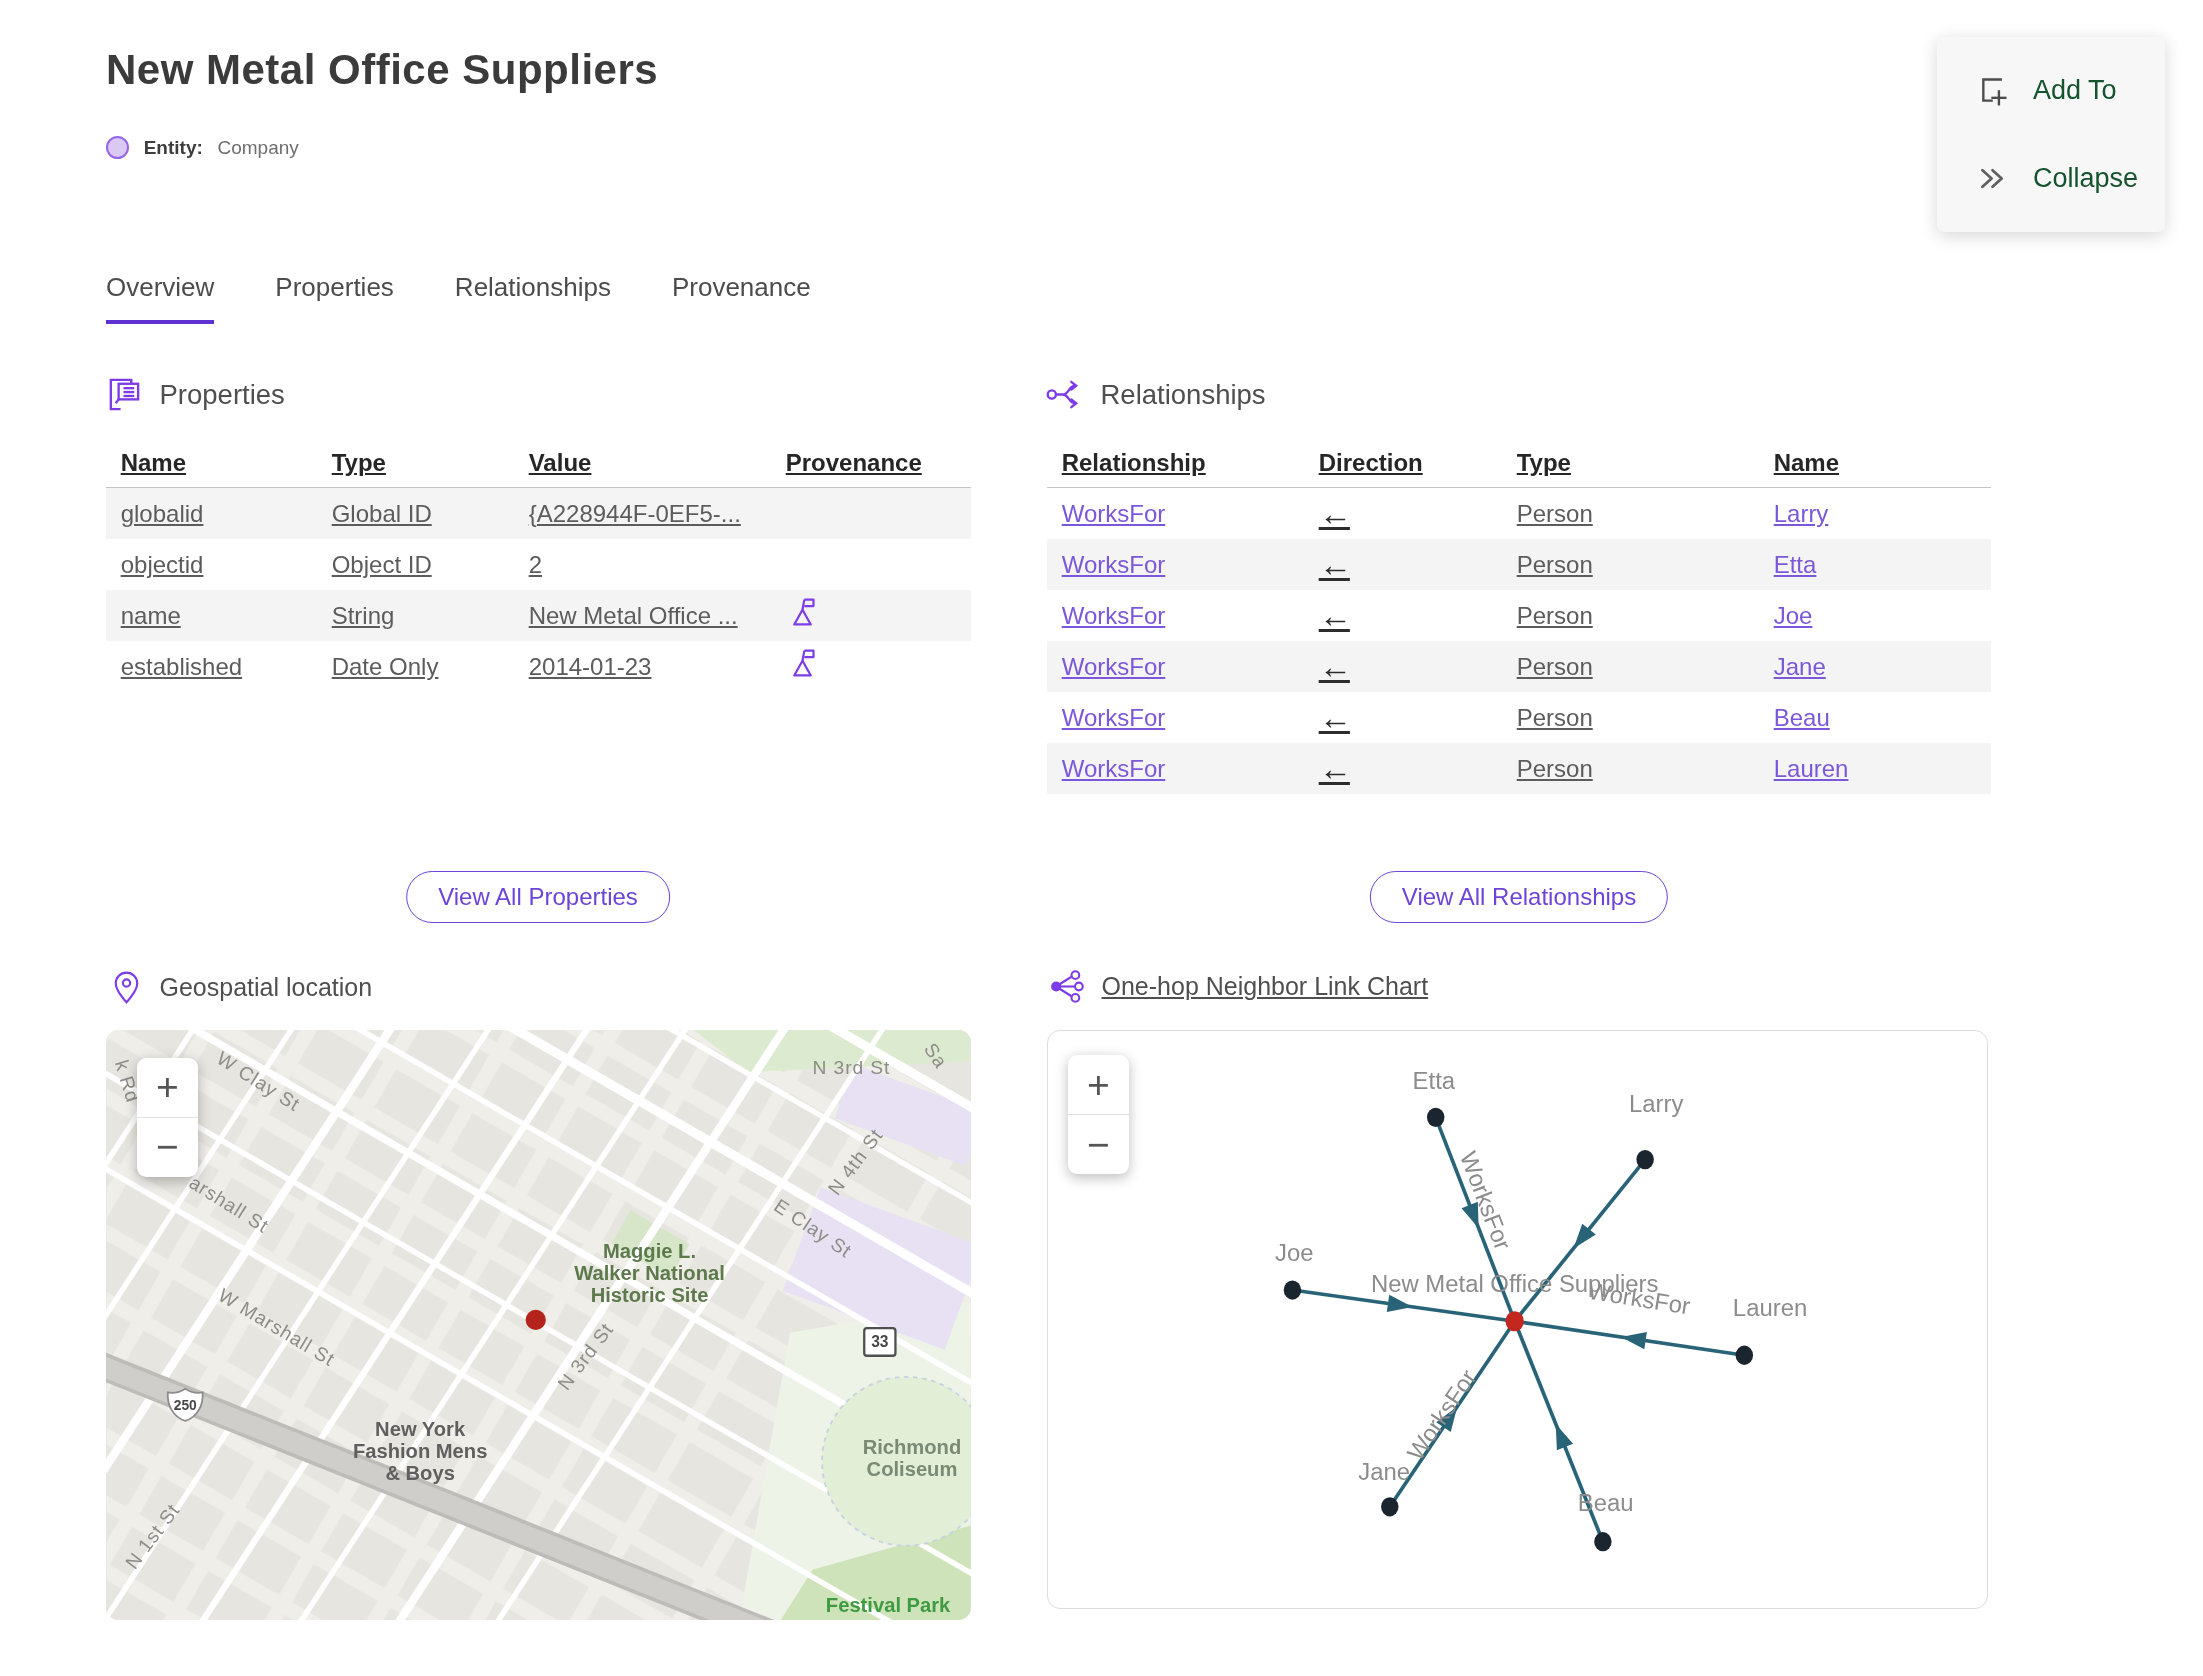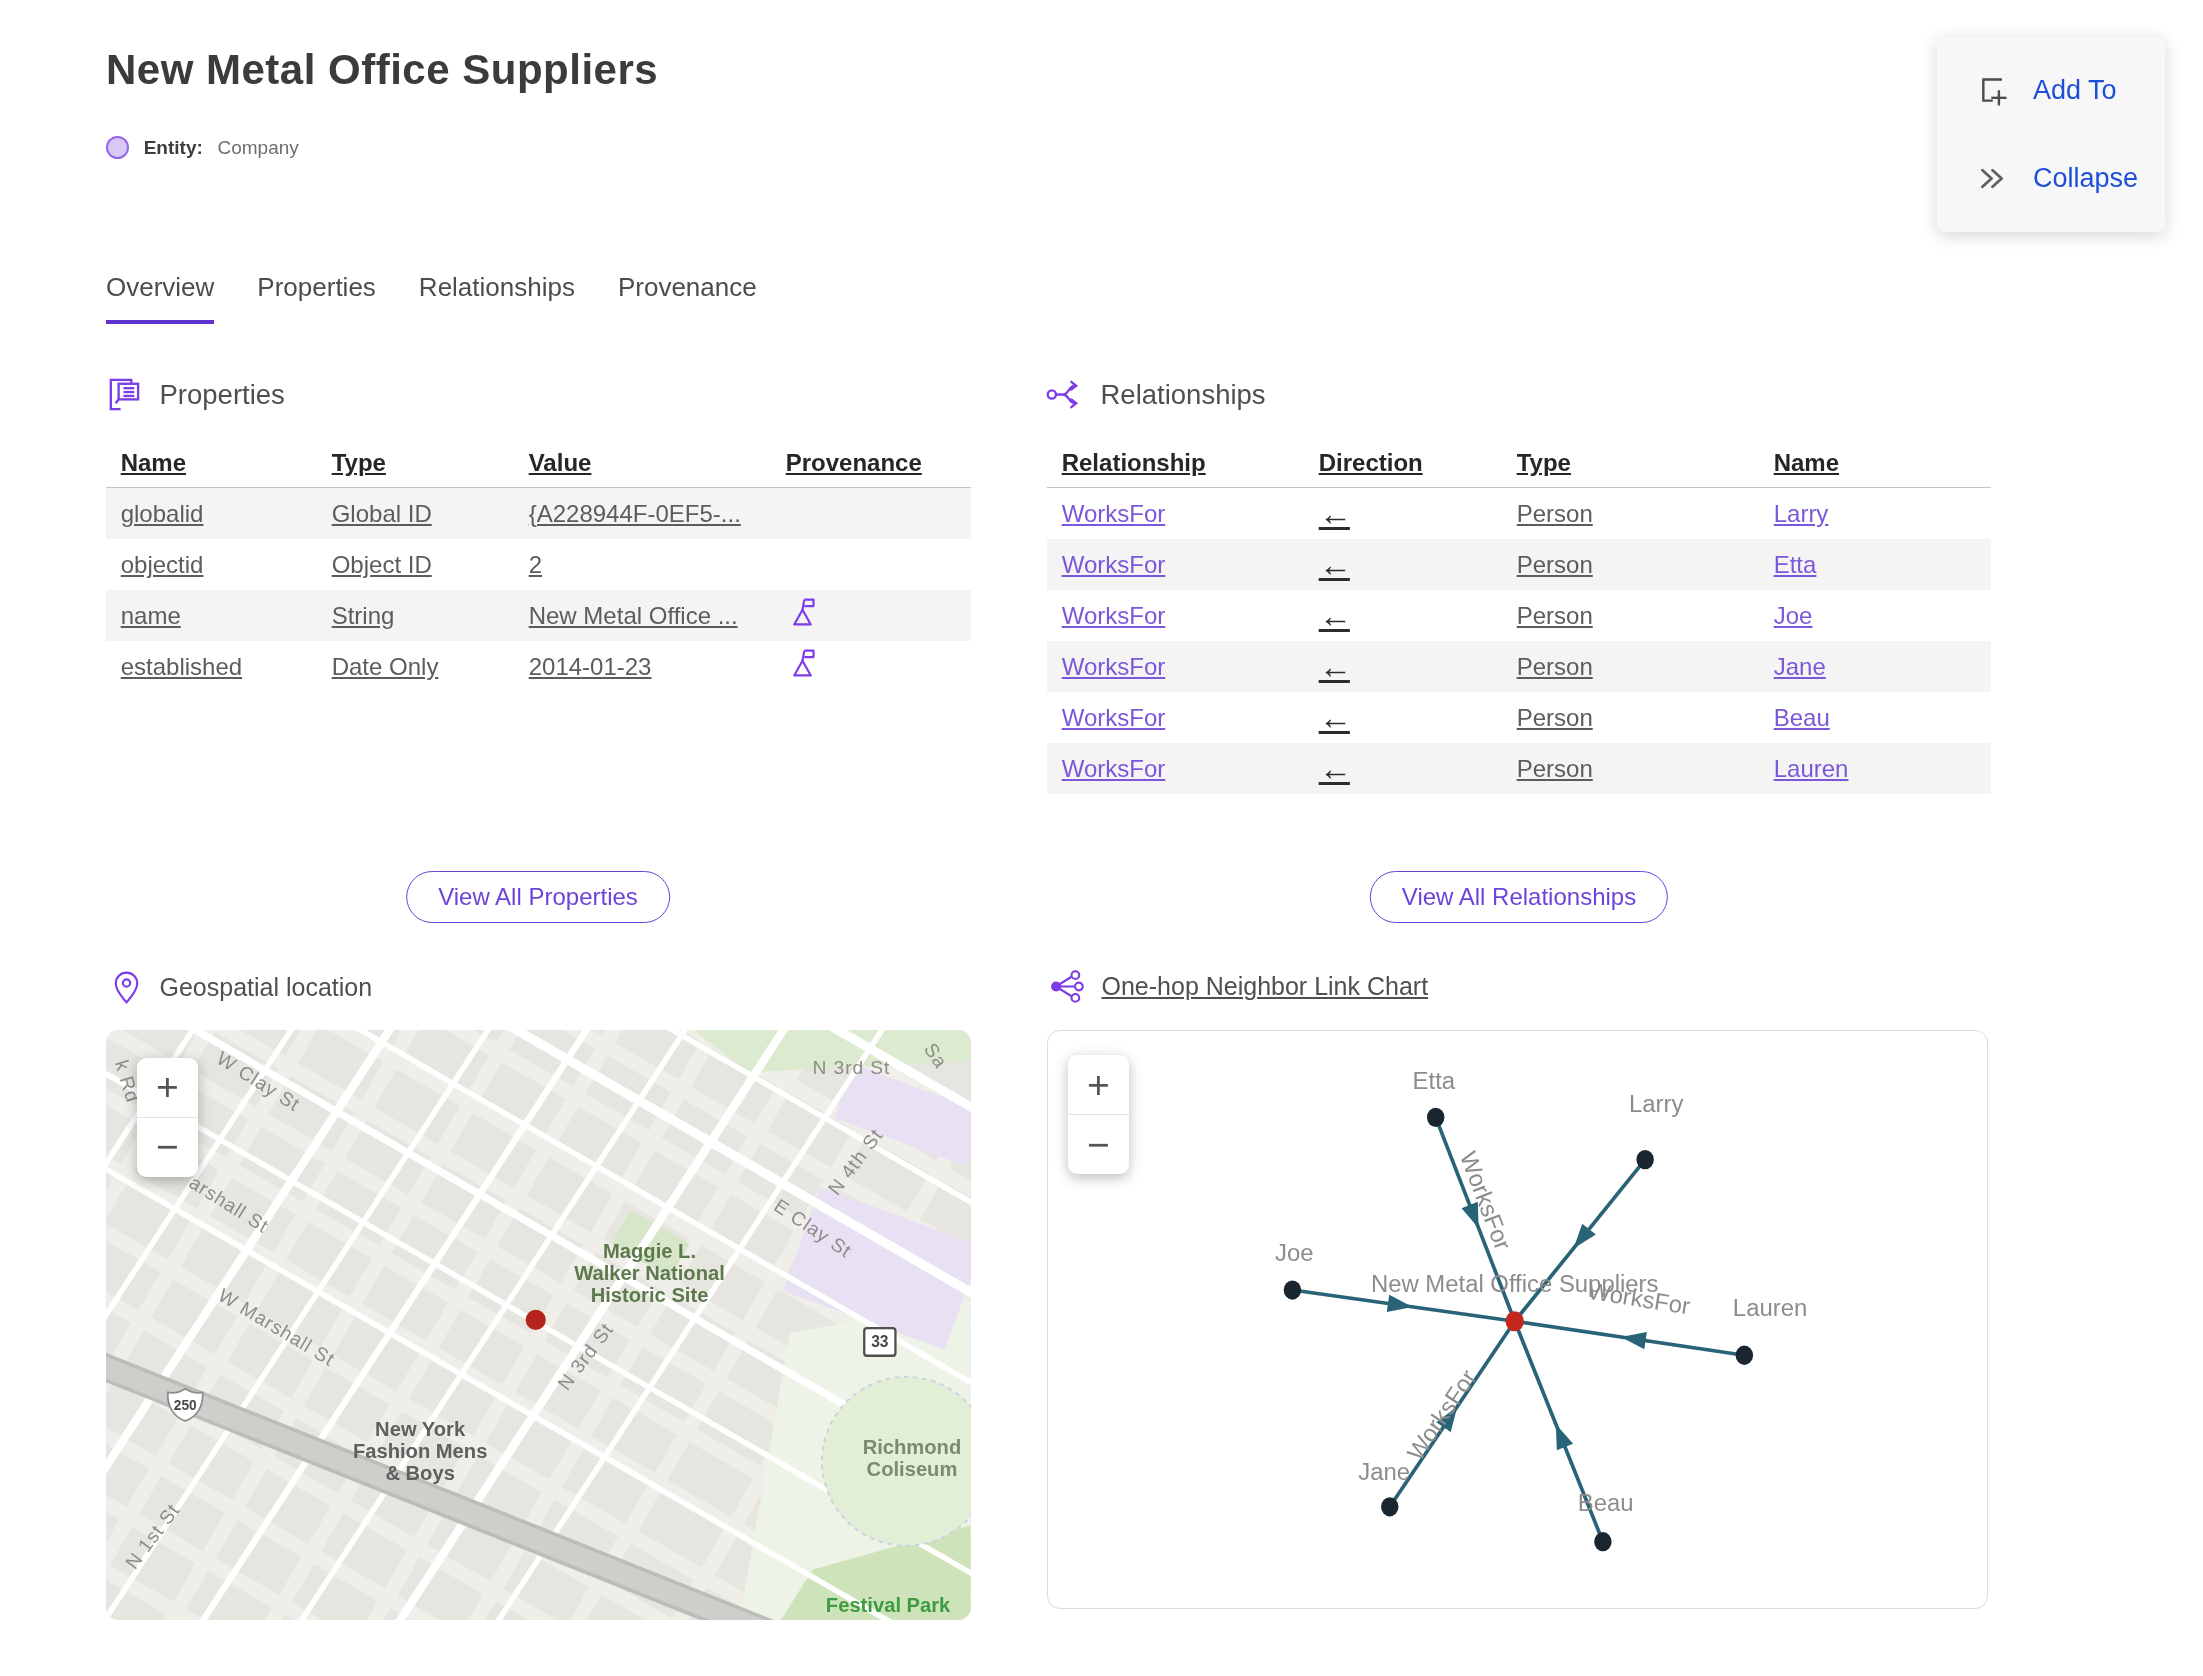--- a/index.html
+++ b/index.html
@@ -9,25 +9,25 @@
   
   .page-title{left:106px;top:46px;font-size:42px;font-weight:bold;color:#3b3b3b;letter-spacing:0.5px;}
   .entity-row{left:106px;top:136px;display:flex;align-items:center;gap:14.7px;font-size:19px;}
   .entity-dot{width:23px;height:23px;border-radius:50%;background:#d9c9f3;border:2.8px solid #9466e8;box-sizing:border-box;}
   .entity-label{font-weight:bold;color:#3d3d3d;}
   .entity-type{color:#6e6e6e;}
 
   
   .float-panel{right:39px;top:37px;width:228px;height:195px;background:#f7f7f7;border-radius:7.3px;
     box-shadow:0 3.7px 16.5px rgba(0,0,0,.16);display:flex;flex-direction:column;justify-content:space-around;padding:9.2px 0;box-sizing:border-box;}
-  .action{display:flex;align-items:center;gap:24px;padding:0 39px;font-size:27px;color:#1d4ed8;cursor:pointer;}
+  .action{display:flex;align-items:center;gap:24px;padding:0 39px;font-size:27px;color:#14532d;cursor:pointer;}
   .action svg{flex:0 0 auto;}
 
   
-  .tabs{left:106px;top:272px;display:flex;gap:43px;font-size:26px;color:#4c4c4c;}
+  .tabs{left:106px;top:272px;display:flex;gap:61px;font-size:26px;color:#4c4c4c;}
   .tab{padding-bottom:16.5px;border-bottom:4.6px solid transparent;cursor:pointer;}
   .tab.active{border-bottom-color:#5c33cf;}
 
   
   .sec-head{display:flex;align-items:center;gap:16.5px;font-size:27.5px;color:#4f4f4f;}
   .sec-head svg{flex:0 0 auto;}
 
   
   .table{font-size:24px;}
   .trow,.thead{display:grid;align-items:center;}

